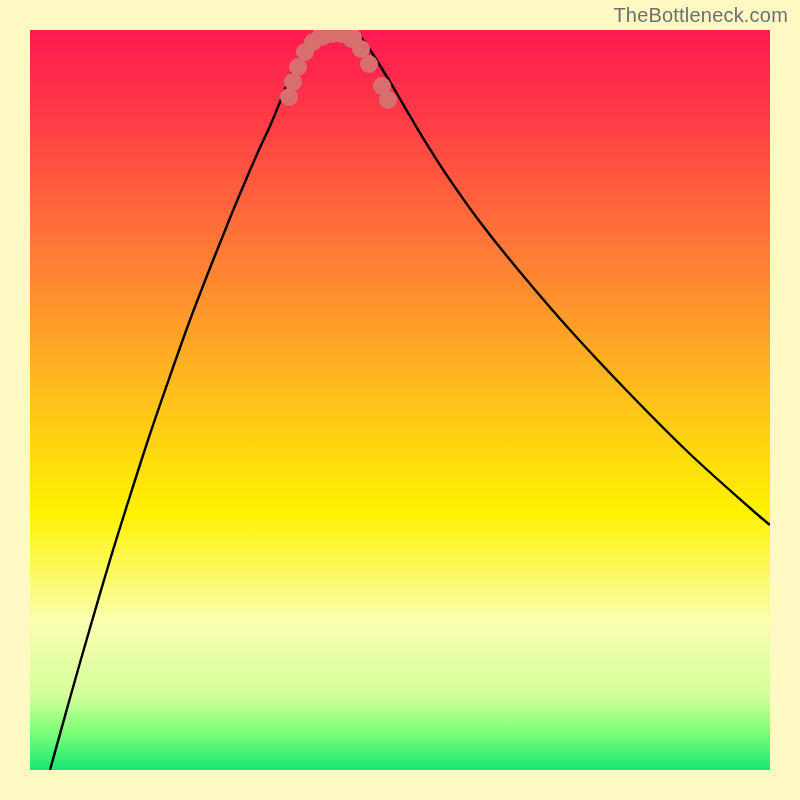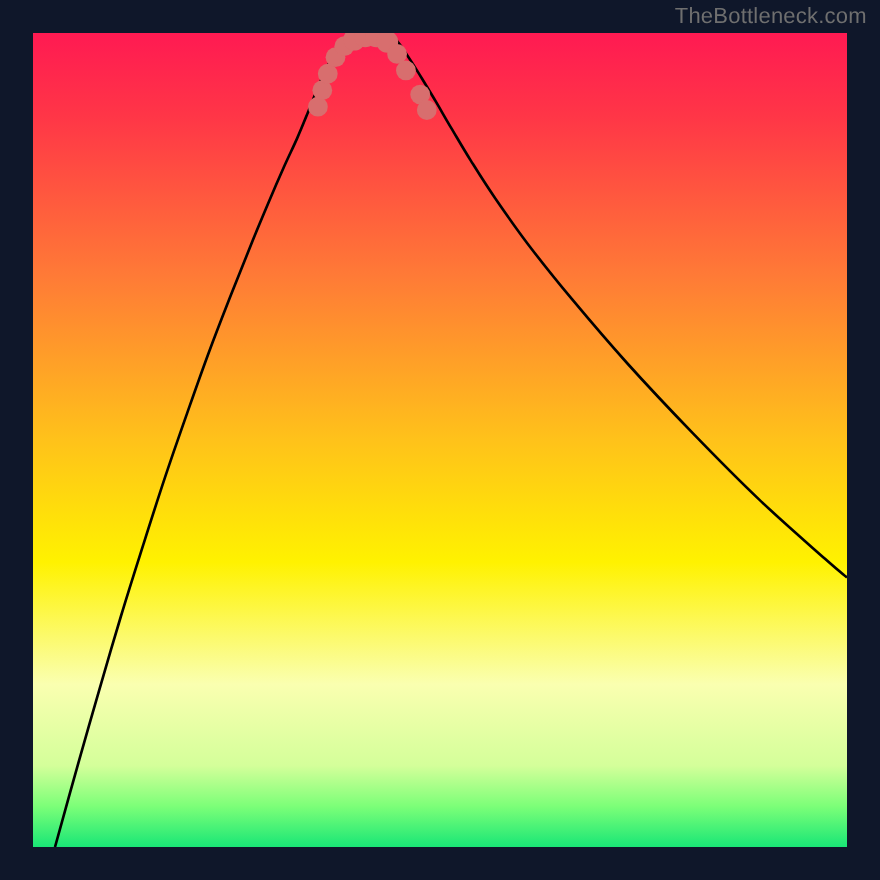--- a/index.html
+++ b/index.html
@@ -8,21 +8,21 @@
     width: 800px;
     height: 800px;
     overflow: hidden;
     font-family: Arial, Helvetica, sans-serif;
     background: #000;
   }
   .frame {
     position: relative;
     width: 800px;
     height: 800px;
-    background: #0f172a;
+    background: #fef9c3;
     box-sizing: border-box;
   }
   .watermark {
     position: absolute;
     top: 4px;
     right: 12px;
     color: #6f6f6f;
     font-size: 20px;
     font-weight: 500;
     letter-spacing: 0.2px;

